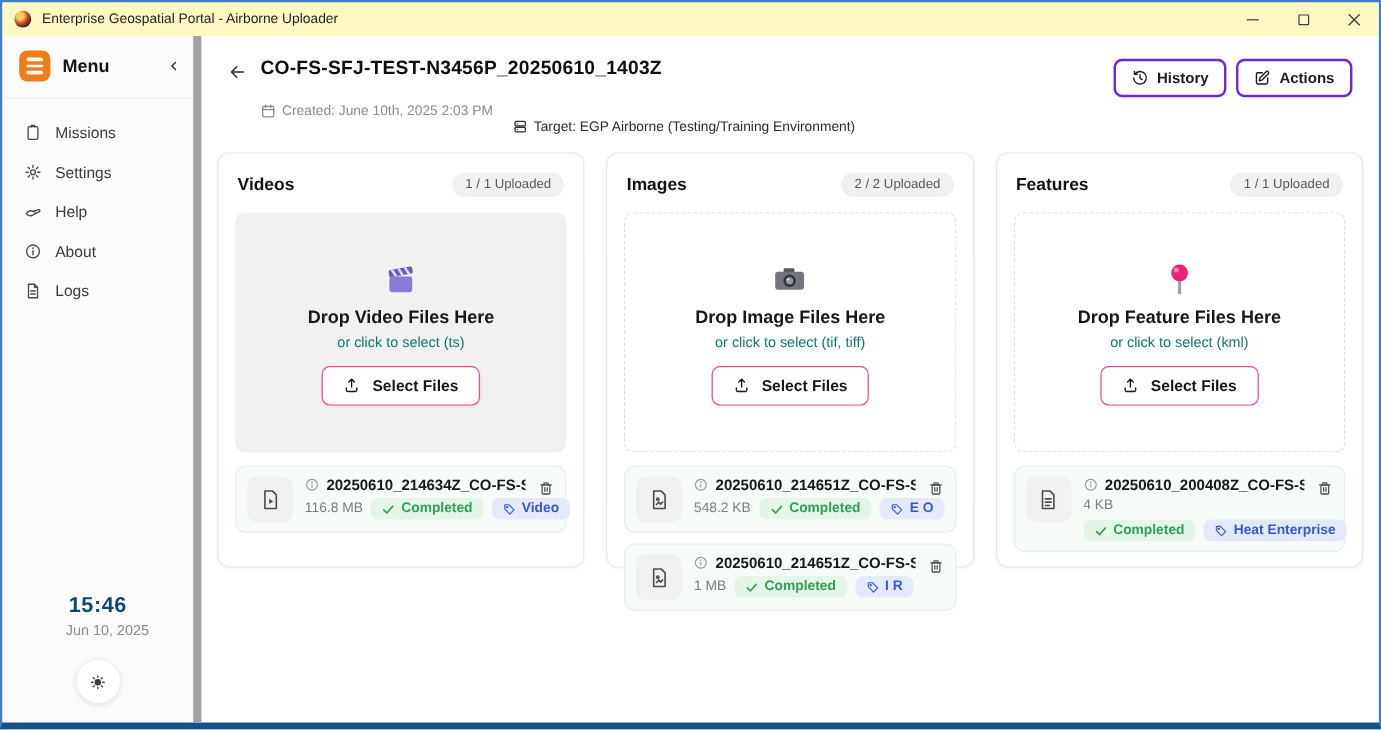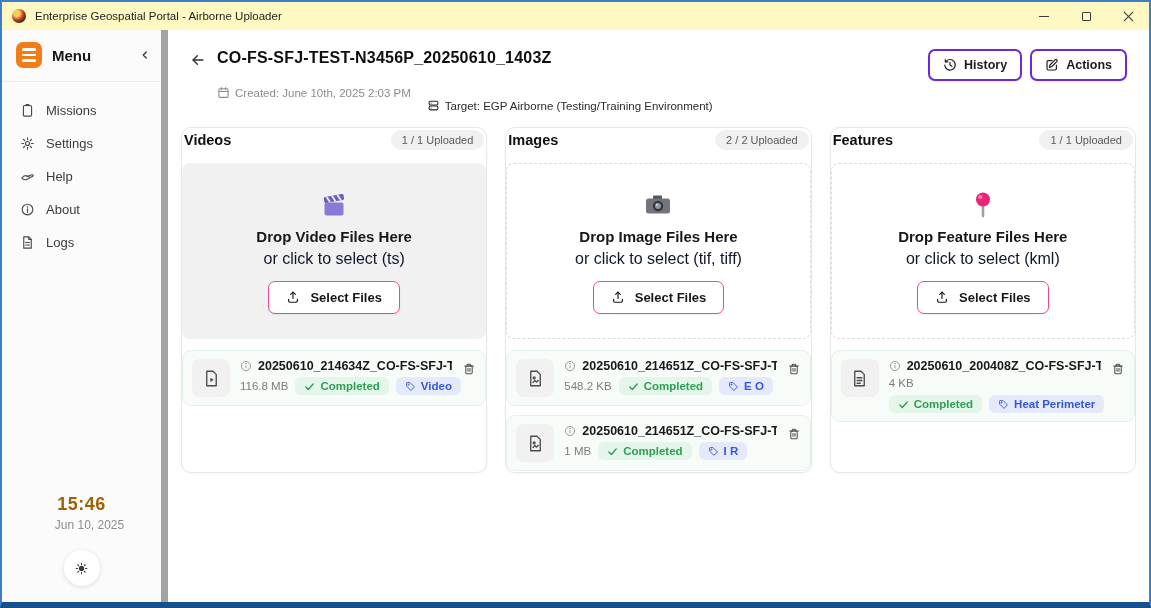--- a/index.html
+++ b/index.html
@@ -31,21 +31,21 @@
   .menu-header{display:flex;align-items:center;gap:10px;padding:12px 10px 12px 14px;}
   .hamburger{width:26px;height:26px;border-radius:7px;background:#f07d17;display:flex;flex-direction:column;
     justify-content:center;align-items:center;gap:3px;cursor:pointer;flex:0 0 auto;}
   .hamburger span{width:14px;height:2.5px;background:#fff;border-radius:2px;display:block;}
   .menu-label{font-weight:700;font-size:15px;color:#161616;}
   .collapse-btn{margin-left:auto;color:#2e2e2e;cursor:pointer;display:flex;align-items:center;}
   .sidebar-divider{height:1px;background:#ececec;margin:1px 0 12px;}
   .nav-item{display:flex;align-items:flex-start;gap:11px;padding:9px 18px;font-size:13px;color:#3b3b3b;cursor:pointer;}
   .nav-item svg{width:15px;height:15px;flex:0 0 auto;color:#4a4a4a;}
   .sidebar-bottom{margin-top:auto;text-align:center;padding-bottom:16px;}
-  .clock-time{font-size:18px;font-weight:700;color:#a16207;letter-spacing:.5px;}
+  .clock-time{font-size:18px;font-weight:700;color:#0c4a6e;letter-spacing:.5px;}
   .clock-date{font-size:12px;color:#8d8d8d;margin-top:3px;margin-left:16px;}
   .theme-btn{width:36px;height:36px;border-radius:50%;background:#fff;
     box-shadow:0 1px 5px rgba(0,0,0,.13);display:flex;align-items:center;justify-content:center;
     margin:18px auto 0;color:#3d3d3d;cursor:pointer;}
 
   
   .main-topbar{padding:10px 15px;border-bottom:1px solid #f0f0f0;}
   .online-badge{display:inline-flex;align-items:center;gap:8px;background:#f2fbf5;border:1px solid #d9f0e1;
     color:#3cb85f;font-size:13px;font-weight:600;padding:6px 13px;border-radius:8px;cursor:default;}
   .online-badge svg{width:15px;height:15px;}
@@ -58,31 +58,31 @@
   .meta-item svg{width:13px;height:13px;}
   .meta-item.target{color:#2b2b2b;font-weight:400;margin-top:26px;}
   .header-actions{margin-left:auto;display:flex;gap:8px;}
   .hdr-btn{display:inline-flex;align-items:center;gap:7px;background:#fff;border:2px solid #6d28d9;border-radius:7px;
     padding:7px 13px;font-size:12.5px;font-weight:600;color:#1c1c1c;cursor:pointer;box-shadow:0 1px 2px rgba(0,0,0,.05);}
   .hdr-btn svg{width:14px;height:14px;}
 
   
   .cards-row{display:flex;gap:18px;padding:15px 13px 0 13px;}
   .card{flex:1;min-width:0;height:346px;background:#fff;border:1px solid #e7e7e7;border-radius:10px;
-    box-shadow:0 1px 3px rgba(0,0,0,.04);display:flex;flex-direction:column;}
+    padding:14px;box-shadow:0 1px 3px rgba(0,0,0,.04);display:flex;flex-direction:column;}
   .card-header{display:flex;align-items:center;justify-content:space-between;margin:2px 2px 13px;}
   .card-title{font-size:14.5px;font-weight:700;color:#101010;}
   .count-badge{background:#f0f0f0;color:#5a5a5a;font-size:11px;padding:4px 11px;border-radius:20px;cursor:default;}
-  .dropzone{height:176px;border-radius:8px;display:flex;flex-direction:column;align-items:center;
+  .dropzone{height:200px;border-radius:8px;display:flex;flex-direction:column;align-items:center;
     justify-content:center;gap:5px;cursor:pointer;flex:0 0 auto;}
   .dropzone.solid{background:#f1f1f2;}
   .dropzone.dashed{background:#fff;border:1.5px dashed #dddddd;}
   .drop-icon{width:32px;height:32px;margin-bottom:2px;}
   .drop-title{font-size:15px;font-weight:700;color:#15171b;}
-  .drop-sub{font-size:16px;color:#0f172a;}
+  .drop-sub{font-size:12px;color:#0f766e;}
   .select-btn{margin-top:8px;display:inline-flex;align-items:center;gap:10px;background:#fff;border:1px solid #ec4899;
     border-radius:7px;padding:8px 17px;font-size:13px;font-weight:700;color:#15171b;cursor:pointer;
     box-shadow:0 1px 2px rgba(0,0,0,.06);}
   .select-btn svg{width:14px;height:14px;}
 
   .files{margin-top:11px;display:flex;flex-direction:column;gap:9px;}
   .file-row{display:flex;gap:10px;align-items:flex-start;background:#f7fcf9;border:1px solid #e3f2e9;
     border-radius:9px;padding:8px 9px;}
   .file-icon-box{width:38px;height:38px;background:#f1f1f1;border-radius:8px;display:flex;align-items:center;
     justify-content:center;color:#4c4c4c;flex:0 0 auto;}
@@ -494,21 +494,21 @@
                     <svg viewBox="0 0 24 24" fill="none" stroke="currentColor" stroke-width="3" stroke-linecap="round" stroke-linejoin="round">
                         <polyline points="4 13 9.5 18.5 20 6.5"></polyline>
                       </svg>
                     <span>Completed</span>
                   </span>
                   <span class="badge badge-tag">
                     <svg viewBox="0 0 24 24" fill="none" stroke="currentColor" stroke-width="2" stroke-linejoin="round">
                         <path d="M3.5 11V4.5a1 1 0 0 1 1-1H11l9.5 9.5-7.5 7.5z"></path>
                         <circle cx="7.8" cy="7.8" r="1.2"></circle>
                       </svg>
-                    <span>Heat Perimeter</span>
+                    <span>Heat Enterprise</span>
                   </span>
                 </div>
               </div>
               <div class="trash-btn">
                 <svg viewBox="0 0 24 24" fill="none" stroke="currentColor" stroke-width="1.8" stroke-linecap="round" stroke-linejoin="round">
                     <path d="M4.5 7h15"></path>
                     <path d="M9 7V5.2a1.2 1.2 0 0 1 1.2-1.2h3.6A1.2 1.2 0 0 1 15 5.2V7"></path>
                     <rect x="6.5" y="7" width="11" height="13" rx="1.5"></rect>
                     <line x1="10.3" y1="11" x2="10.3" y2="16"></line>
                     <line x1="13.7" y1="11" x2="13.7" y2="16"></line>

